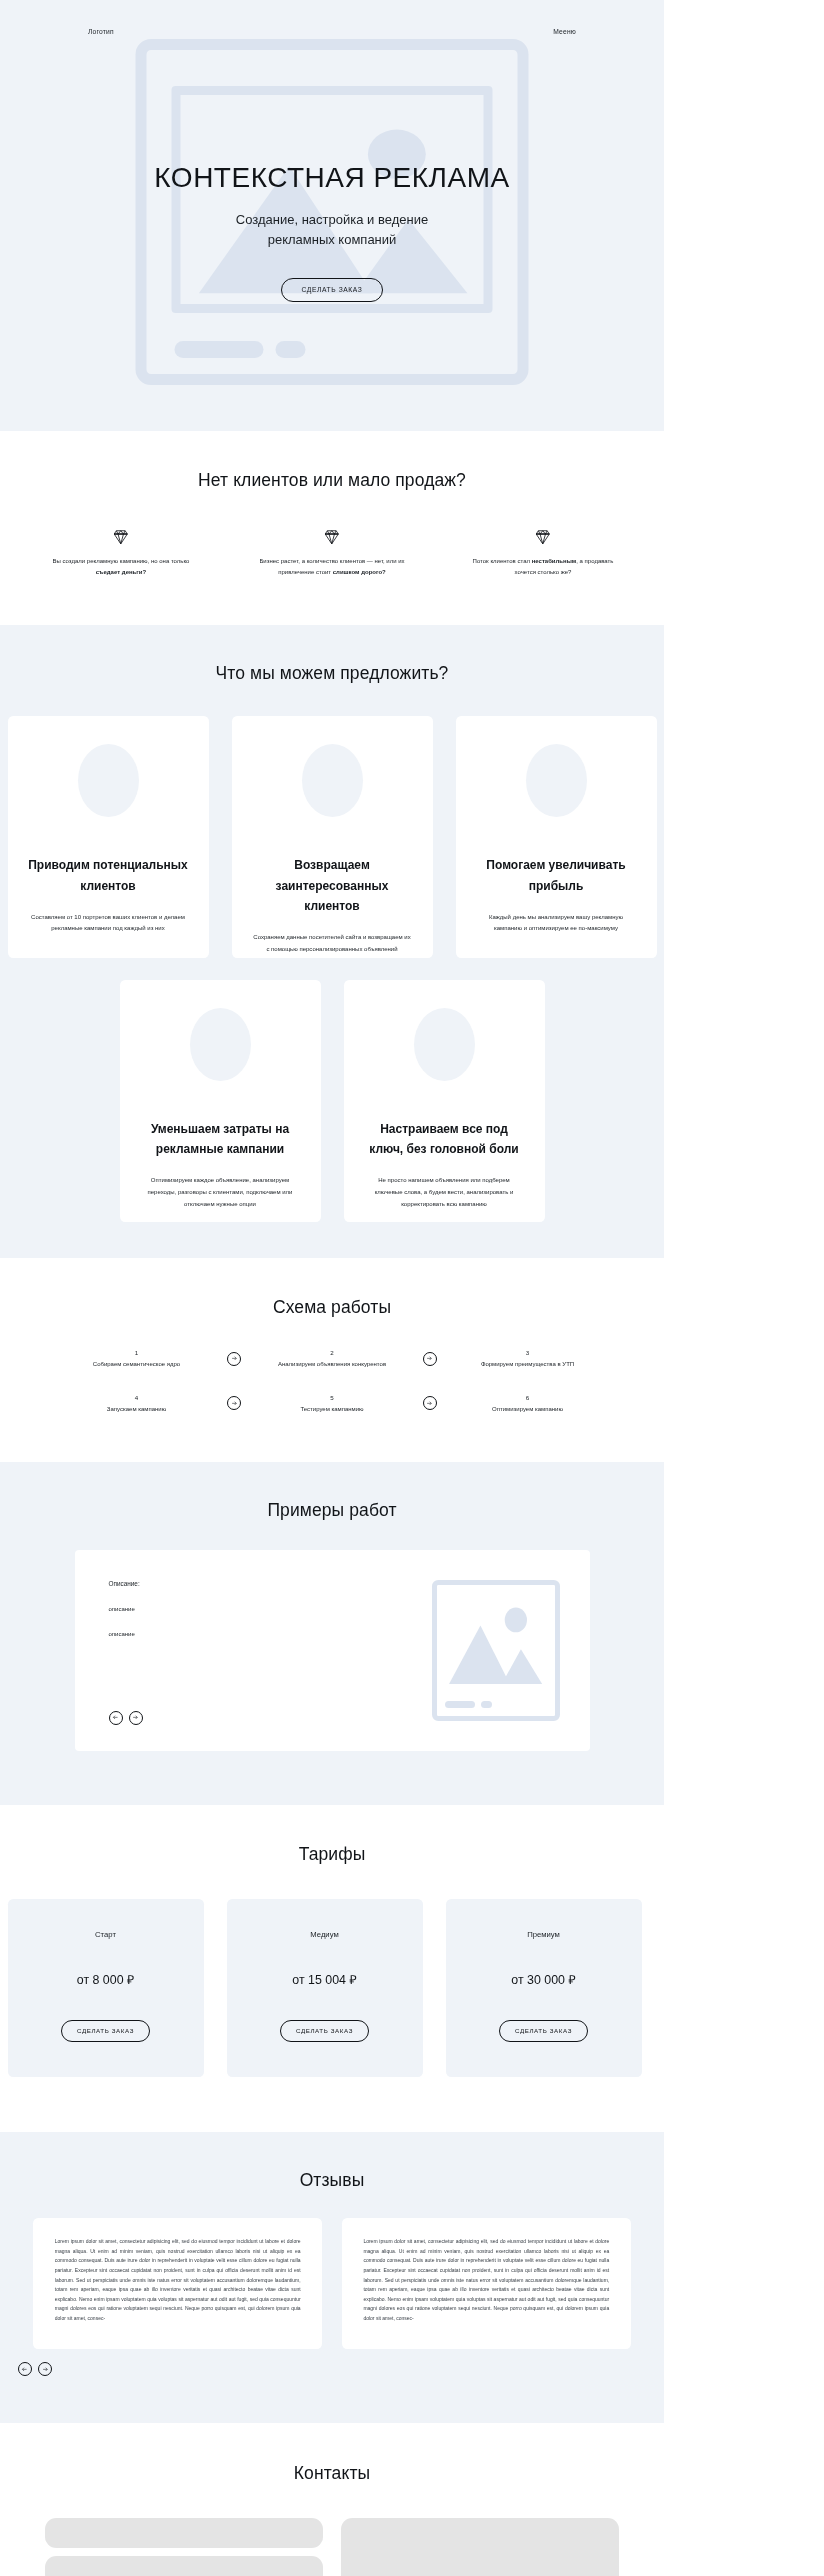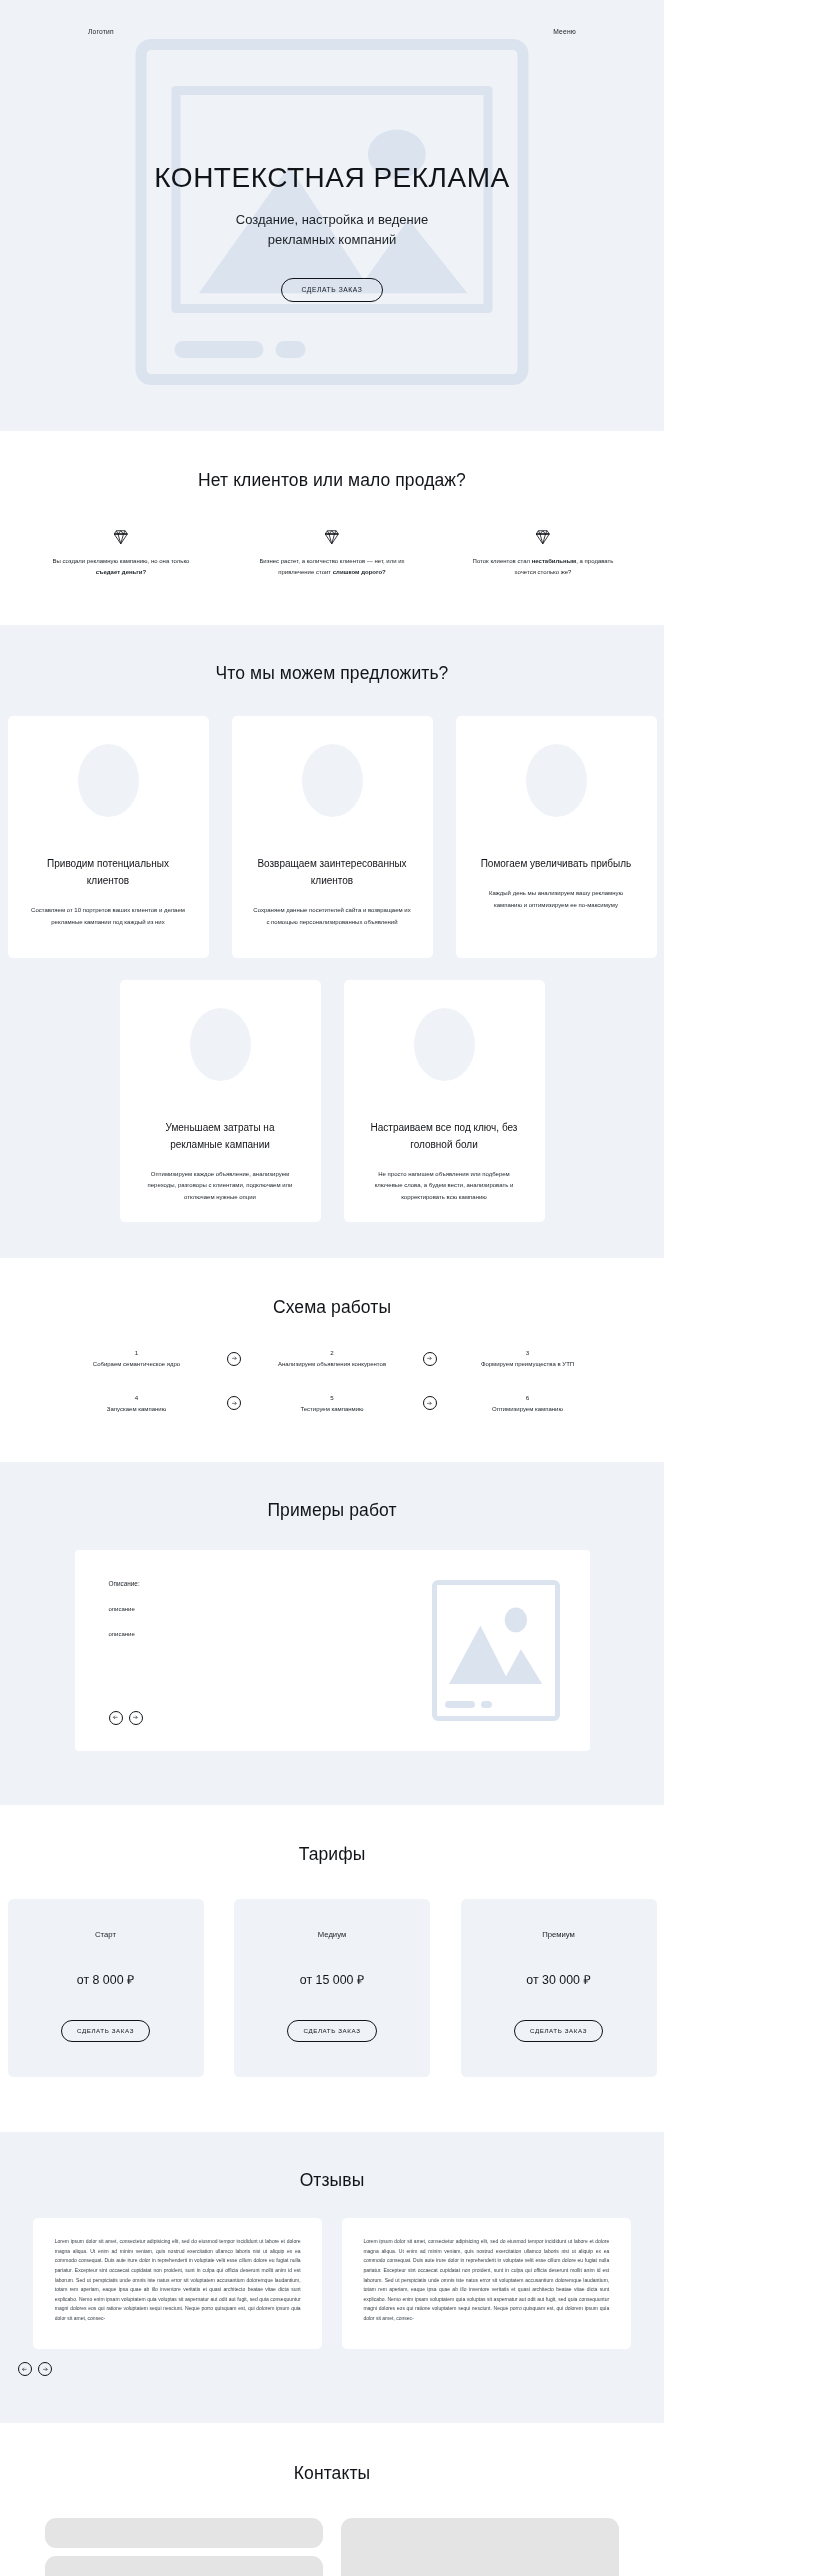--- a/index.html
+++ b/index.html
@@ -94,21 +94,21 @@
   .services { padding:38px 0 36px; }
   .services .sec-title { margin-bottom:32px; }
   .card-grid { display:flex; flex-wrap:wrap; gap:21.6px 23px; justify-content:center; }
   .card {
     width:201px; height:242px; background:#ffffff; border-radius:5.2px;
     padding:28px 20.6px 0; text-align:center;
     display:flex; flex-direction:column; align-items:center;
   }
   .card-ava { width:61px; height:73px; border-radius:50%; background:#eff3f8; flex:0 0 auto; }
   .card-title {
-    margin-top:38px; font-size:10px; font-weight:400; line-height:1.7; color:#111418;
+    margin-top:38px; font-size:12px; font-weight:700; line-height:1.7; color:#111418;
   }
   .card-body { margin-top:15.5px; font-size:6px; line-height:1.95; color:#1c2126; }
 
   
   .scheme { padding:39px 0 47px; }
   .scheme .sec-title { margin-bottom:29px; }
   .steps { display:flex; flex-direction:column; gap:21.6px; padding:0 67px; }
   .step-row { display:flex; align-items:center; justify-content:space-between; }
   .step { width:124px; text-align:center; font-size:6px; line-height:1.8; color:#1c2126; }
   .step-num { display:block; font-size:6.2px; margin-bottom:1px; color:#1c2126; }
@@ -135,21 +135,21 @@
     position:absolute; inset:0; border:5.7px solid #dbe3ef; border-radius:6.2px;
   }
   .port-img-inner { position:absolute; left:13.4px; top:13.4px; right:13.4px; bottom:32px; overflow:hidden; }
   .port-img-inner svg { width:100%; height:100%; display:block; }
   .port-img-b1 { position:absolute; left:13.4px; bottom:12.4px; width:30px; height:7.7px; background:#dbe3ef; border-radius:4.1px; }
   .port-img-b2 { position:absolute; left:49px; bottom:12.4px; width:11.3px; height:7.7px; background:#dbe3ef; border-radius:4.1px; }
 
   
   .tariffs { padding:39px 0 55px; }
   .tariffs .sec-title { margin-bottom:34px; }
-  .tar-row { display:flex; justify-content:space-between; gap:23px; }
+  .tar-row { display:flex; justify-content:flex-start; gap:23px; }
   .tar {
     width:196px; height:178px; background:#eff3f8; border-radius:5.2px;
     display:flex; flex-direction:column; align-items:center; padding-top:31px;
   }
   .tar-name { font-size:7.7px; color:#1c2126; font-weight:400; }
   .tar-price { margin-top:32px; font-size:12.4px; color:#111418; font-weight:400; white-space:nowrap; }
   .tar .btn-outline { margin-top:32px; padding:6.7px 15.5px; font-size:6.2px; }
 
   
   .reviews { padding:38px 0 47px; }
@@ -409,21 +409,21 @@
       <div class="tar-row">
 
         <div class="tar">
           <div class="tar-name">Старт</div>
           <div class="tar-price">от 8 000 ₽</div>
           <button class="btn-outline">СДЕЛАТЬ ЗАКАЗ</button>
         </div>
 
         <div class="tar">
           <div class="tar-name">Медиум</div>
-          <div class="tar-price">от 15 000 ₽</div>
+          <div class="tar-price">от 15 004 ₽</div>
           <button class="btn-outline">СДЕЛАТЬ ЗАКАЗ</button>
         </div>
 
         <div class="tar">
           <div class="tar-name">Премиум</div>
           <div class="tar-price">от 30 000 ₽</div>
           <button class="btn-outline">СДЕЛАТЬ ЗАКАЗ</button>
         </div>
 
       </div>

